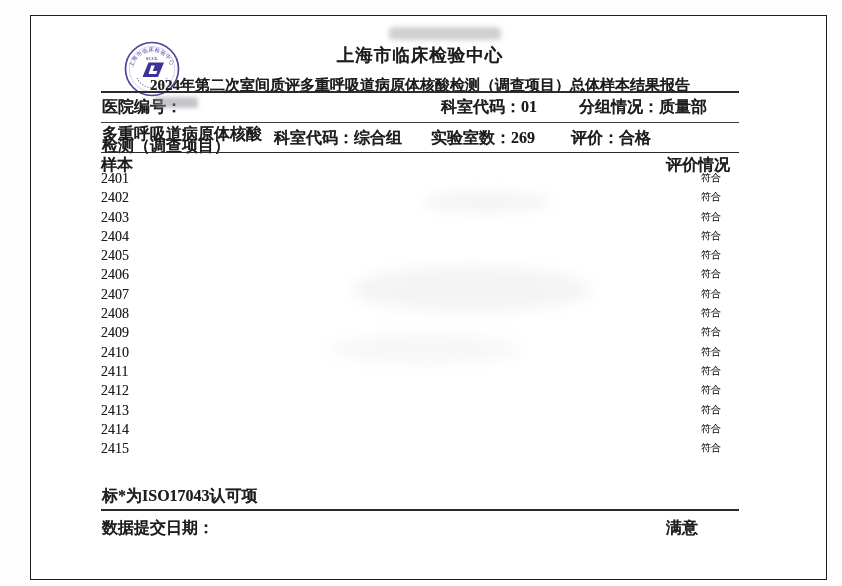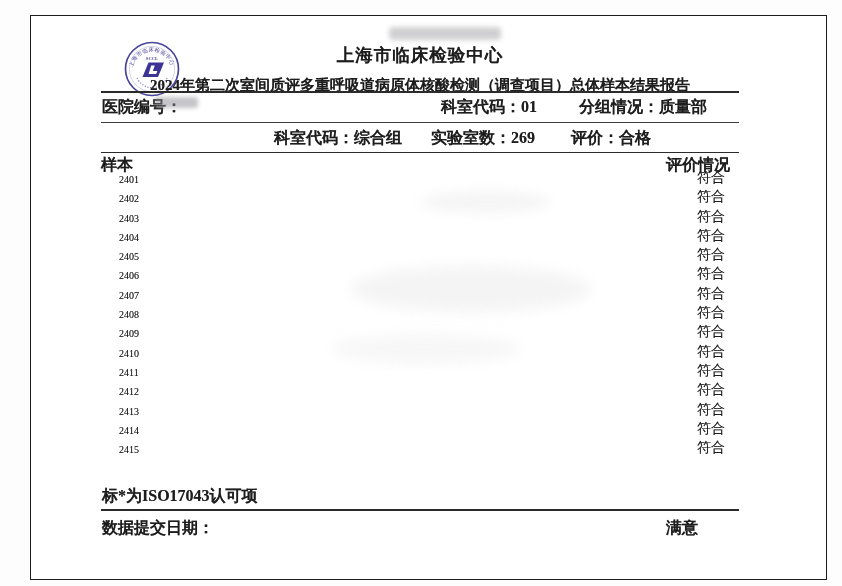--- a/index.html
+++ b/index.html
@@ -15,22 +15,22 @@
   .r2{top:106px;height:1px;background:#3d3d3d;}
   .r3{top:136px;height:1.3px;}
   .r4{top:493px;height:1.6px;}
   .center-head{position:absolute;left:70px;width:638px;text-align:center;}
   .org{top:27px;font-size:17.5px;letter-spacing:1px;}
   .rtitle{top:60px;font-size:15px;text-decoration:underline;}
   .sample-header{position:absolute;left:70px;top:139px;width:424px;}
   .result-header{position:absolute;left:635px;top:139px;width:90px;text-align:left;}
   .rows{position:absolute;left:70px;top:152px;width:638px;}
   .srow{position:relative;height:19.3px;line-height:19.3px;}
-  .sample{margin-left:18px;font-size:10px;text-shadow:0 0 .5px rgba(30,30,30,.5);}
-  .result{position:absolute;left:565px;top:0;width:90px;text-align:center;font-size:14px;
+  .sample{margin-left:0;font-size:14px;text-shadow:0 0 .5px rgba(30,30,30,.5);}
+  .result{position:absolute;left:565px;top:0;width:90px;text-align:center;font-size:10px;
     text-shadow:0 0 .5px rgba(30,30,30,.5);}
   .rightcol{position:absolute;left:635px;width:90px;}
   .smudge{position:absolute;pointer-events:none;}
   .sm-title{left:358px;top:11px;width:112px;height:13px;background:rgba(150,150,156,.45);
     filter:blur(2.5px);border-radius:4px;}
   .sm-hospno{left:123px;top:81px;width:44px;height:11px;background:rgba(140,140,148,.5);
     filter:blur(2px);border-radius:3px;}
   .sm-a{left:320px;top:250px;width:240px;height:46px;background:rgba(175,175,175,.14);
     filter:blur(7px);border-radius:50%;}
   .sm-b{left:390px;top:175px;width:130px;height:22px;background:rgba(175,175,175,.12);
@@ -66,20 +66,21 @@
 
   <div class="rule r1"></div>
 
   <span class="abs txt b" style="left:71px;top:81px">医院编号：</span>
   <span class="smudge sm-hospno"></span>
   <span class="abs txt b" style="left:410px;top:81px"><span>科室代码：</span><span>01</span></span>
   <span class="abs txt b" style="left:548px;top:81px"><span>分组情况：</span><span>质量部</span></span>
 
   <div class="rule r2"></div>
 
+  <span class="abs txt b wrap" style="left:71px;top:112px;width:165px">多重呼吸道病原体核酸检测（调查项目）</span>
   <span class="abs txt b" style="left:243px;top:112px"><span>科室代码：</span><span>综合组</span></span>
   <span class="abs txt b" style="left:400px;top:112px"><span>实验室数：</span><span>269</span></span>
   <span class="abs txt b" style="left:540px;top:112px"><span>评价：</span><span>合格</span></span>
 
   <div class="rule r3"></div>
 
   <div class="sample-header txt b">样本</div>
   <div class="result-header txt b">评价情况</div>
   <div class="rows">
       <div class="srow"><span class="sample">2401</span><span class="result">符合</span></div>

